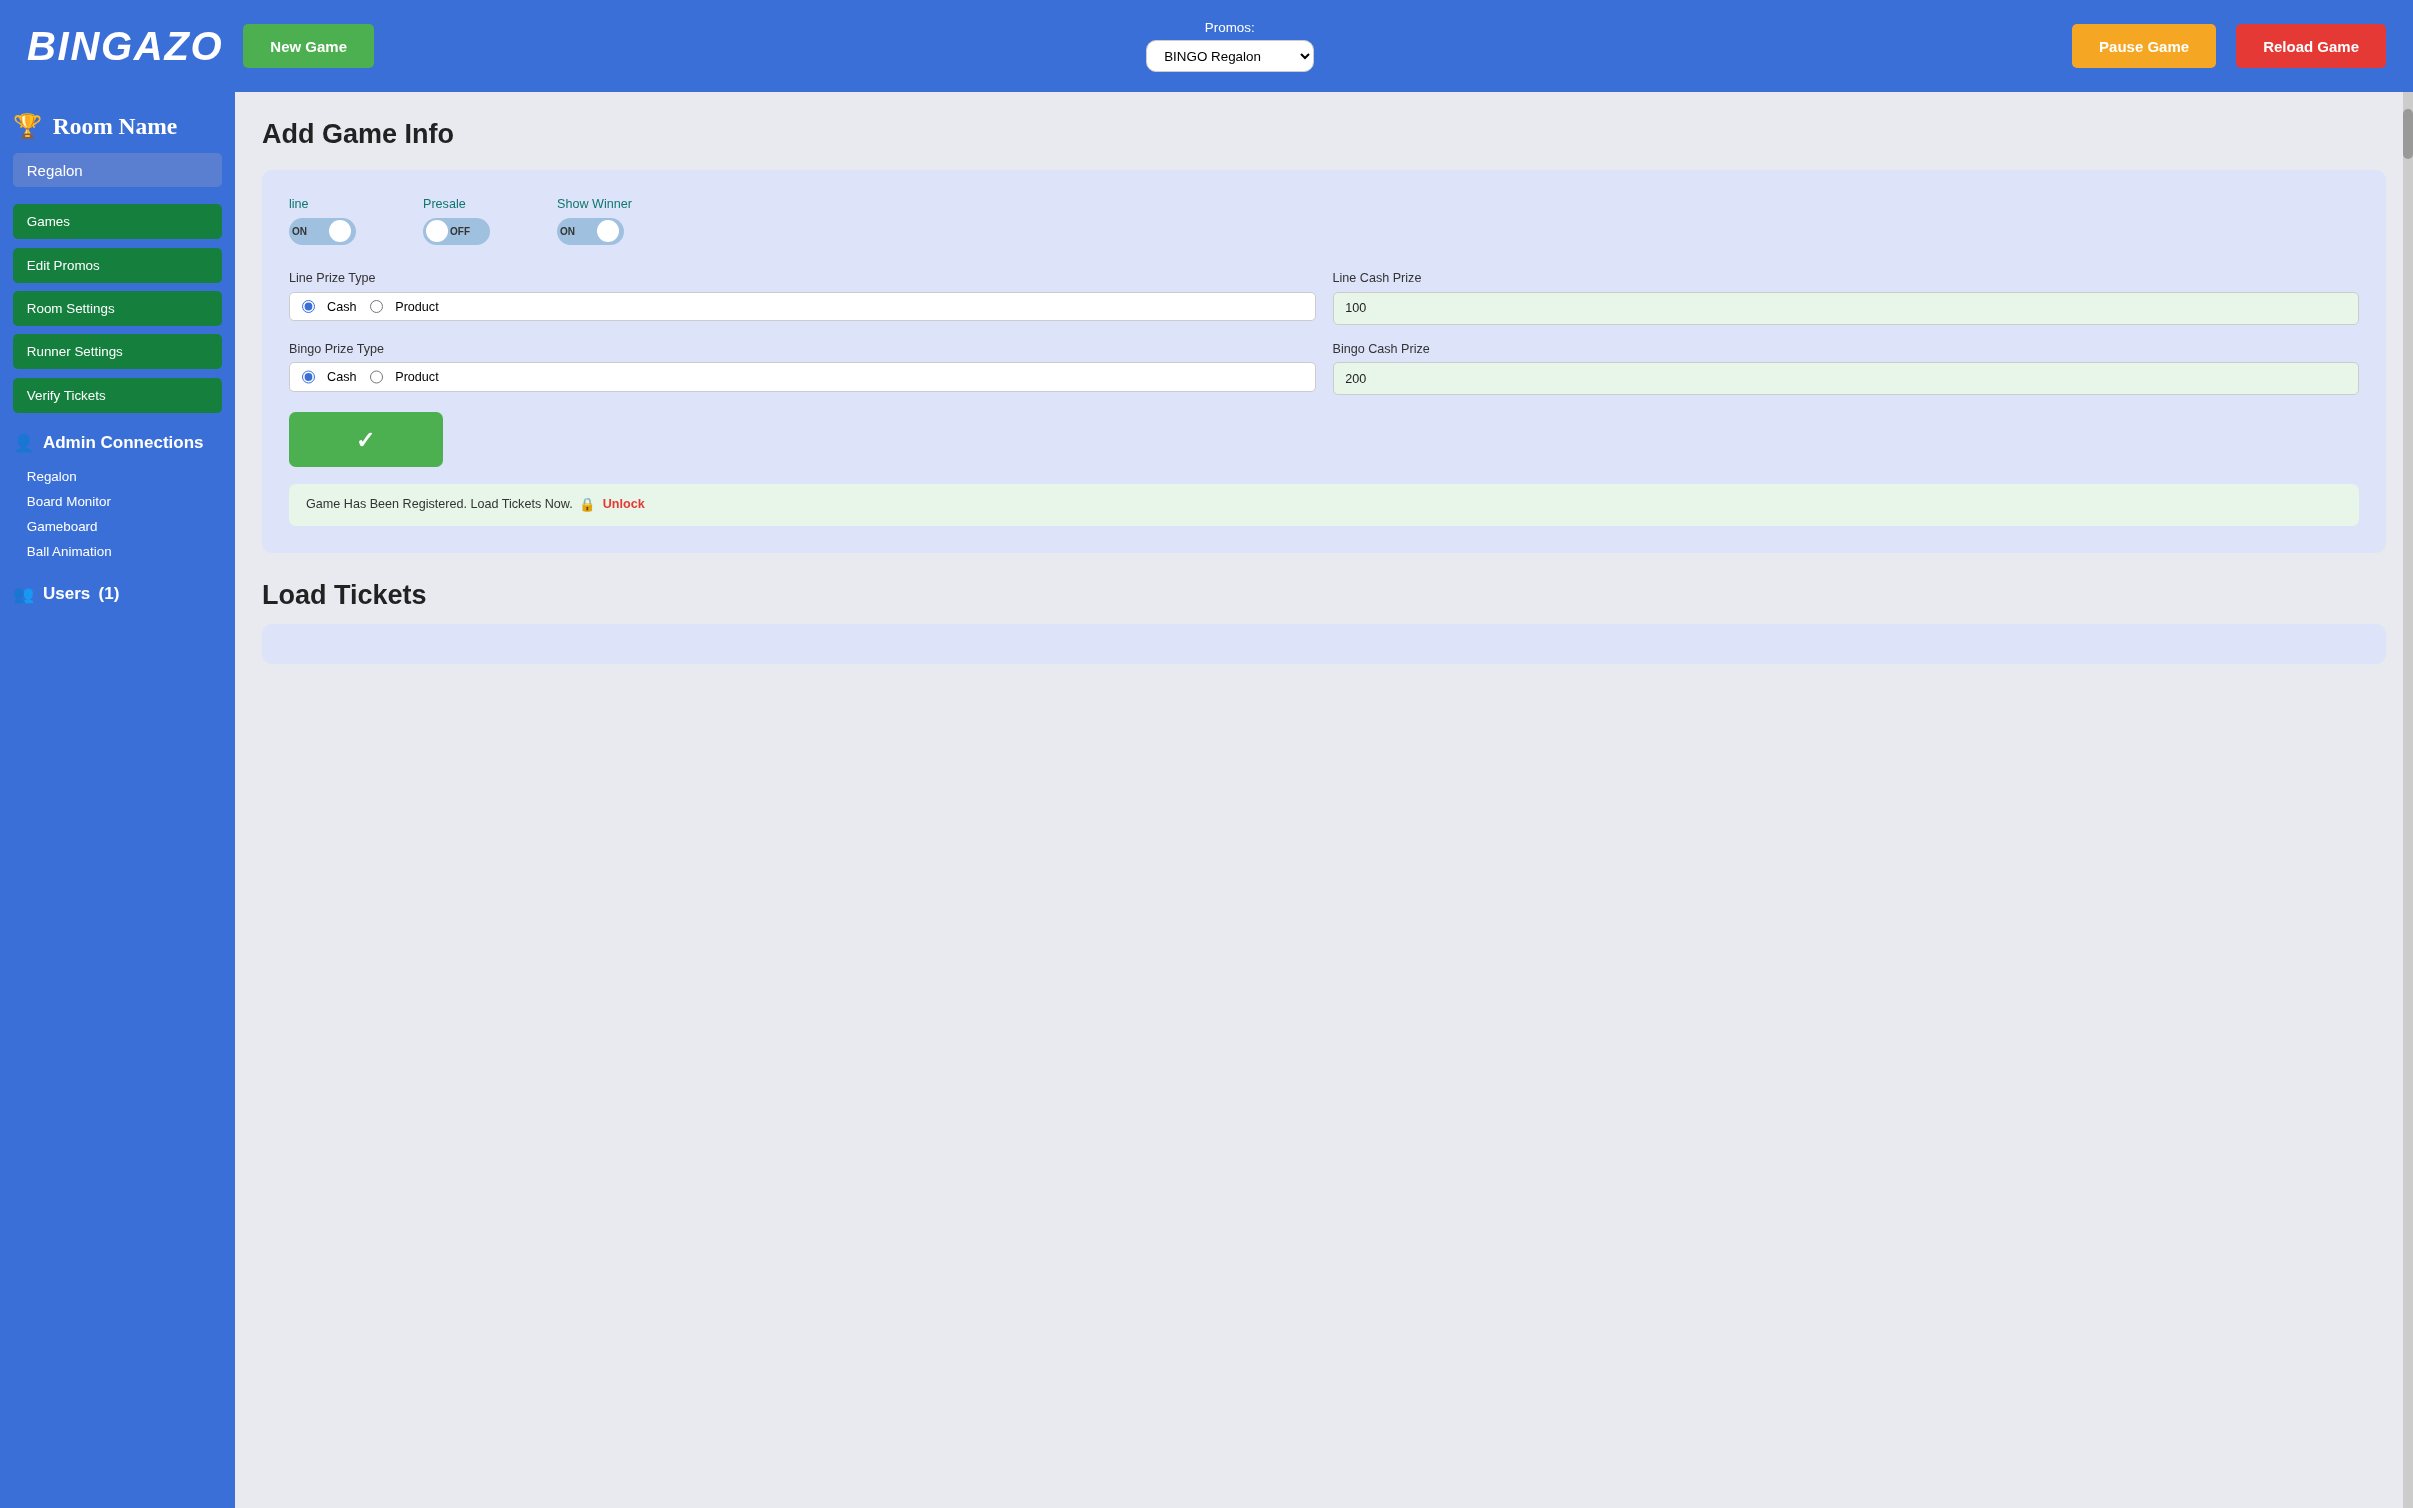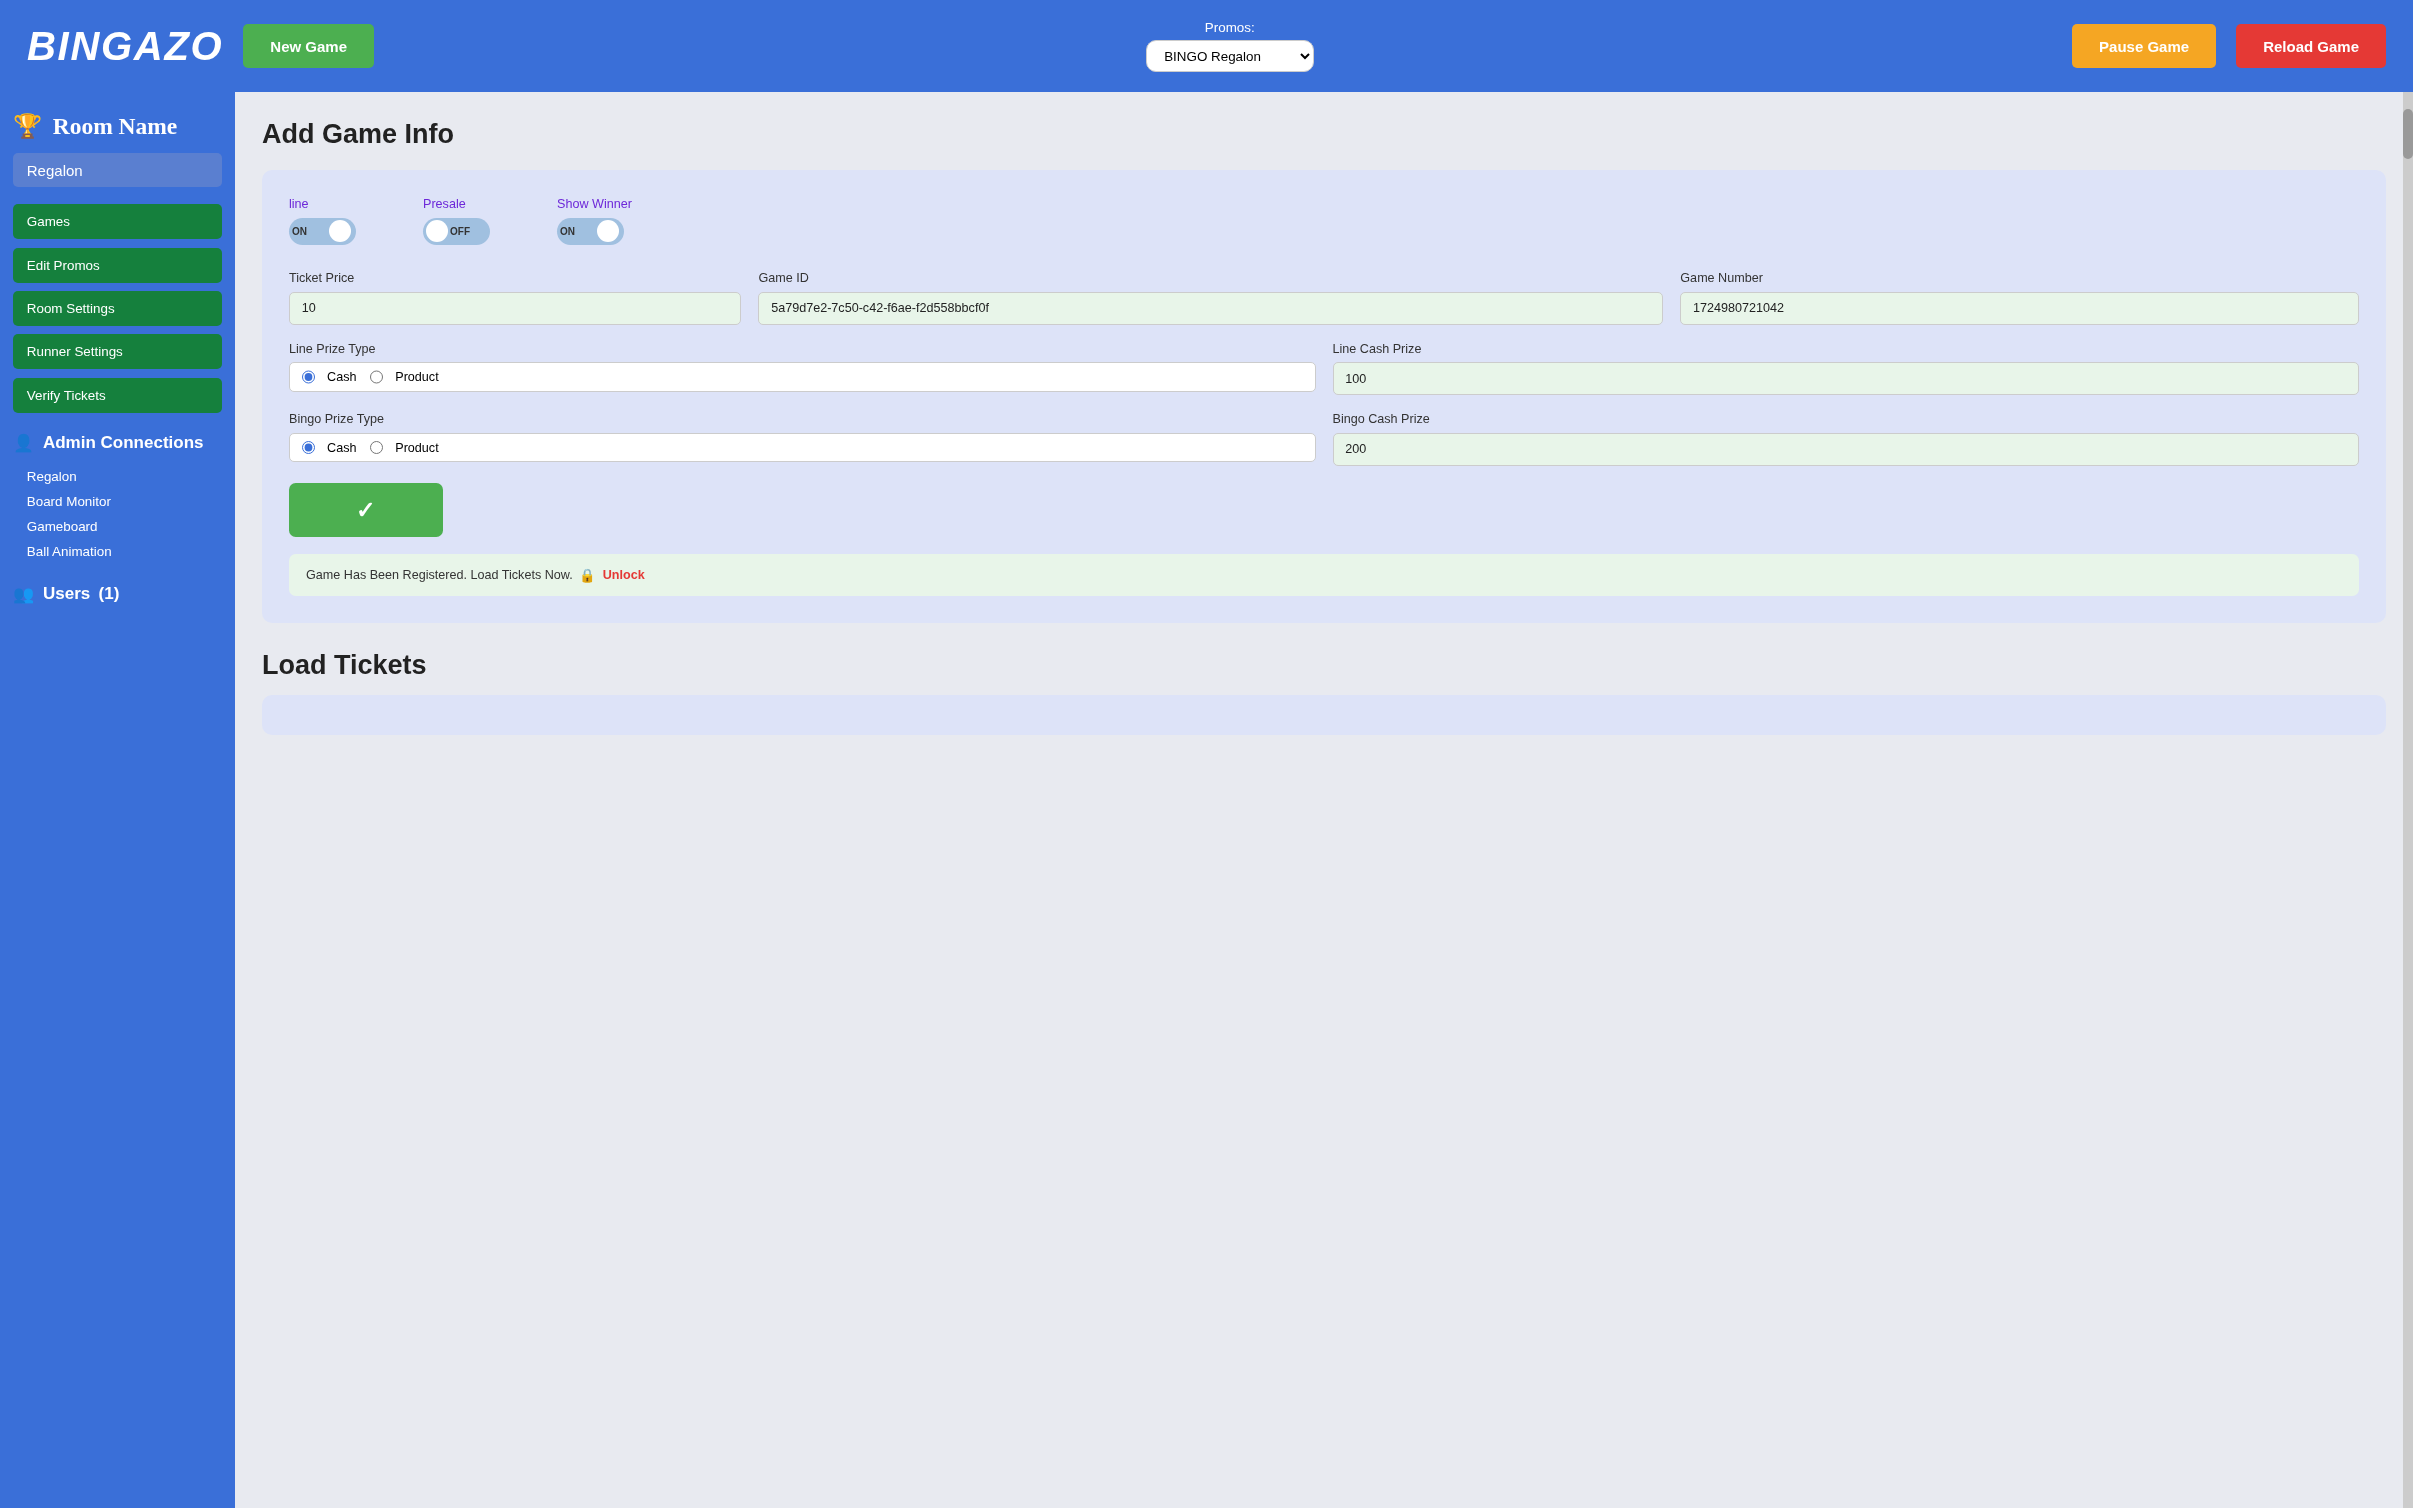--- a/index.html
+++ b/index.html
@@ -187,21 +187,21 @@
     
     .toggles-row {
       display: flex;
       gap: 67px;
       margin-bottom: 23.5px;
       align-items: flex-start;
     }
     .toggle-group label {
       display: block;
       font-size: 12.6px;
-      color: #6d28d9;
+      color: #0f766e;
       margin-bottom: 6.7px;
     }
     .toggle-switch {
       display: inline-flex;
       align-items: center;
       background: #ccc;
       border-radius: 17px;
       padding: 2.5px;
       width: 67px;
       height: 27px;
@@ -429,34 +429,20 @@
         <div class="toggle-group">
           <label>Show Winner</label>
           <div class="toggle-switch on">
             <span class="toggle-label-text">ON</span>
             <span class="toggle-thumb"></span>
           </div>
         </div>
 
       </div>
 
-      <div class="fields-row">
-        <div class="field-group">
-          <label class="field-label">Ticket Price</label>
-          <input class="field-input" type="text" value="10" style="">
-        </div>
-        <div class="field-group">
-          <label class="field-label">Game ID</label>
-          <input class="field-input" type="text" value="5a79d7e2-7c50-c42-f6ae-f2d558bbcf0f" style="">
-        </div>
-        <div class="field-group">
-          <label class="field-label">Game Number</label>
-          <input class="field-input" type="text" value="1724980721042" style="">
-        </div>
-      </div>
 
       <div class="prize-row">
         <div class="field-group">
           <label class="field-label">Line Prize Type</label>
           <div class="radio-group">
             <label class="radio-option">
               <input type="radio" name="line-prize-type" checked="" style="">
               <span>Cash</span>
             </label>
             <label class="radio-option">

